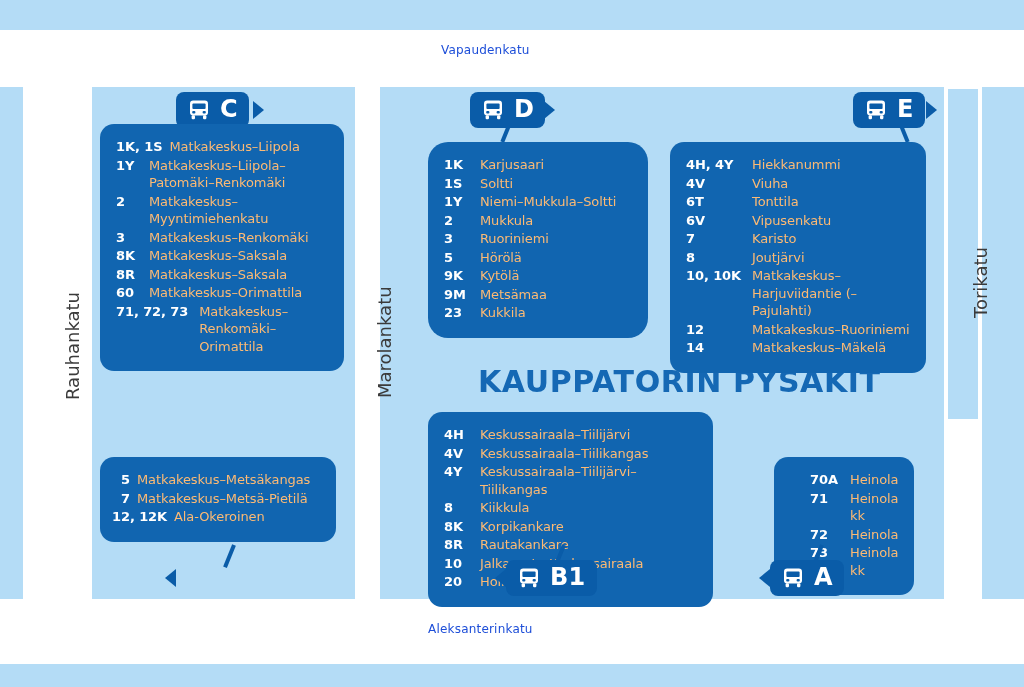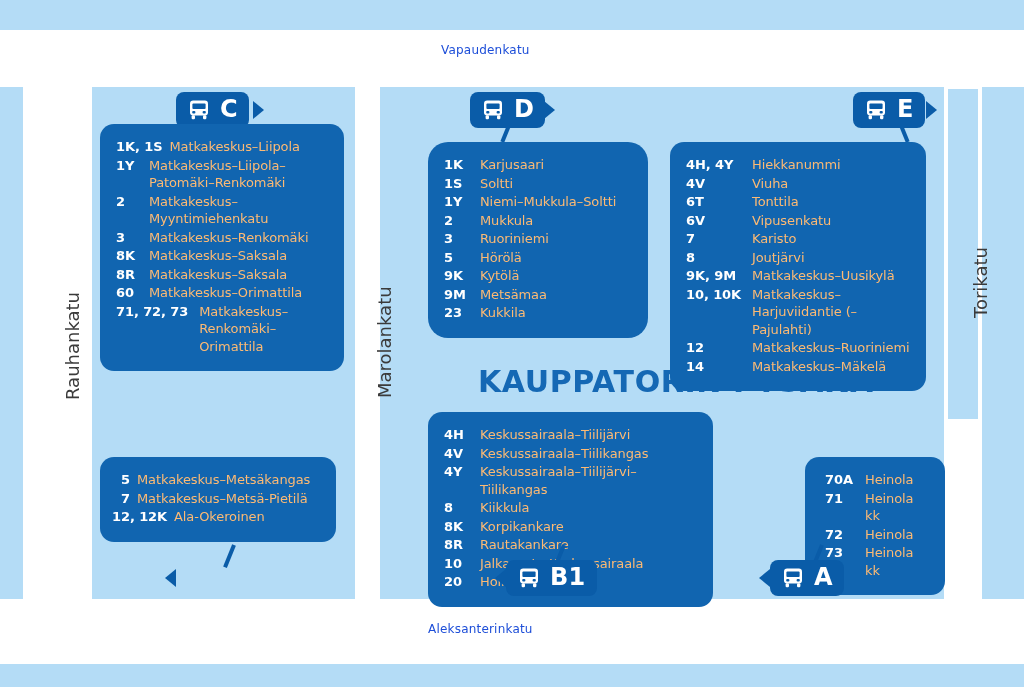--- a/index.html
+++ b/index.html
@@ -300,24 +300,20 @@
     </div>
     <div class="row">
       <span class="code">7</span>
       <span class="dest">Karisto</span>
     </div>
     <div class="row">
       <span class="code">8</span>
       <span class="dest">Joutjärvi</span>
     </div>
     <div class="row">
-      <span class="code">9K, 9M</span>
-      <span class="dest">Matkakeskus–Uusikylä</span>
-    </div>
-    <div class="row">
       <span class="code">10, 10K</span>
       <span class="dest">Matkakeskus–
 Harjuviidantie (–Pajulahti)</span>
     </div>
     <div class="row">
       <span class="code">12</span>
       <span class="dest">Matkakeskus–Ruoriniemi</span>
     </div>
     <div class="row">
       <span class="code">14</span>
@@ -385,21 +381,21 @@
         <rect x="5.2" y="12" width="3.2" height="2.6" rx="1" fill="#0a5ca8"></rect>
         <rect x="15.6" y="12" width="3.2" height="2.6" rx="1" fill="#0a5ca8"></rect>
         <rect x="4.6" y="16.2" width="3.4" height="4" rx="1.2" fill="#ffffff"></rect>
         <rect x="16" y="16.2" width="3.4" height="4" rx="1.2" fill="#ffffff"></rect>
       </svg>
     </span>
     <span class="letter">B1</span>
   </div>
   <div class="arrow left" style="left:495px; top:569px;"></div>
 
-  <div class="panel cw-40" style="left:805px; top:457px; width:140px; padding-left:20px;">
+  <div class="panel cw-40" style="left:774px; top:457px; width:140px; padding-left:36px;">
     <div class="row">
       <span class="code">70A</span>
       <span class="dest">Heinola</span>
     </div>
     <div class="row">
       <span class="code">71</span>
       <span class="dest">Heinola kk</span>
     </div>
     <div class="row">
       <span class="code">72</span>

